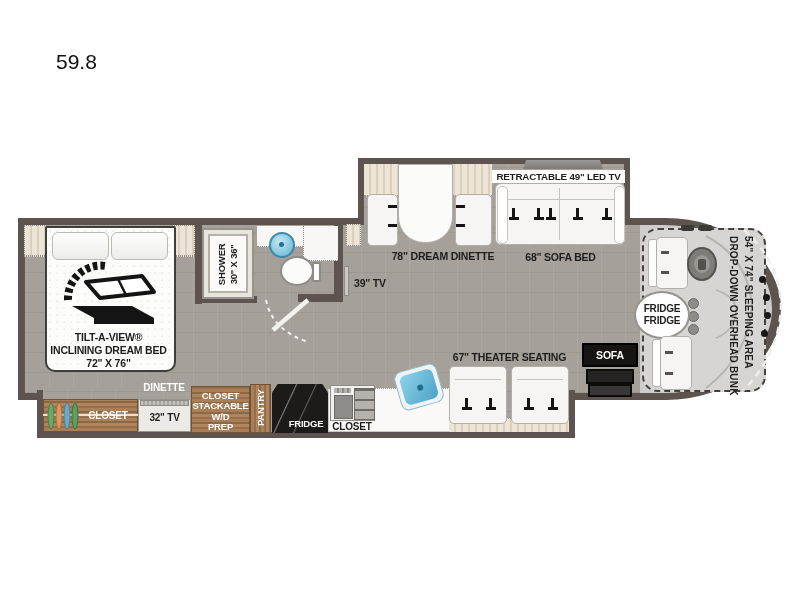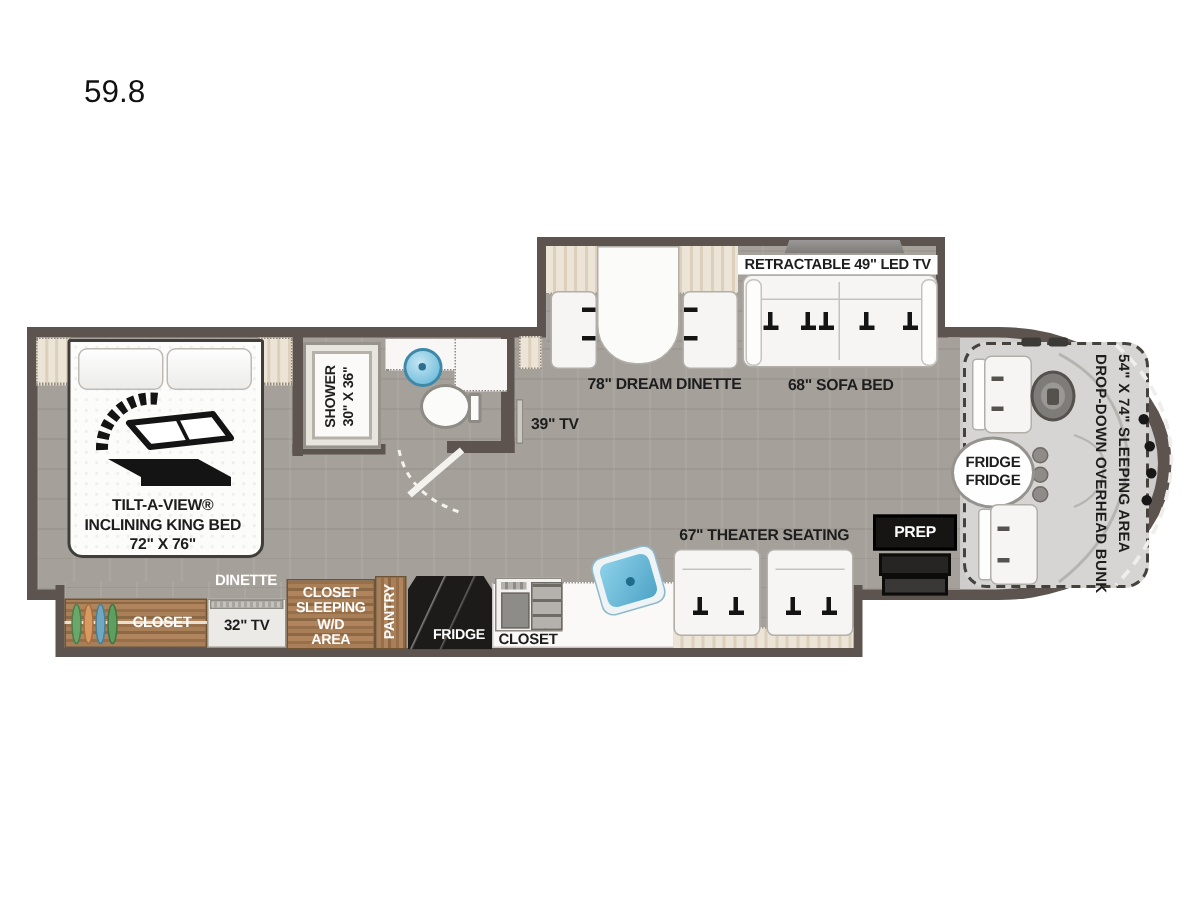--- a/index.html
+++ b/index.html
@@ -58,21 +58,21 @@
   </div>
   <svg class="abs" style="left:56px;top:246px;" width="110" height="84" viewBox="0 0 110 84">
     <polygon points="16,60 76,60 98,72 38,72" fill="#141414"></polygon>
     <polygon points="38,72 98,72 98,78 38,78" fill="#141414"></polygon>
     <polygon points="30,36 86,30 98,46 44,52" fill="#ffffff" stroke="#141414" stroke-width="4" stroke-linejoin="round"></polygon>
     <line x1="62" y1="33" x2="70" y2="49" stroke="#141414" stroke-width="2.5"></line>
     <path d="M 12,54 A 33,33 0 0 1 50,20" fill="none" stroke="#141414" stroke-width="8" stroke-dasharray="4.5,3"></path>
   </svg>
   <div class="lbl" style="left:45px;top:331px;width:127px;font-size:10.5px;line-height:1.25;">
     <div>TILT-A-VIEW®</div>
-    <div>INCLINING KING BED</div>
+    <div>INCLINING DREAM BED</div>
     <div>72" X 76"</div>
   </div>
 
   <div class="abs" style="left:202px;top:228px;width:52px;height:71px;background:#fbfaf8;border:2px solid #97928a;box-sizing:border-box;
               box-shadow:inset 0 0 0 4px #e8e5df, inset 0 0 0 6px #b5b1a9;"></div>
   <div class="lbl s95" style="left:196px;top:252px;width:64px;transform:rotate(-90deg);line-height:1.3;">
     <div>SHOWER</div>
     <div>30" X 36"</div>
   </div>
 
@@ -126,23 +126,23 @@
   <div class="lbl lblw s95" style="left:80px;top:410px;width:56px;font-size:10px;">CLOSET</div>
 
   <div class="abs" style="left:138px;top:399px;width:53px;height:33px;background:#eceae6;border:1px solid #9a958c;box-sizing:border-box;"></div>
   <div class="abs" style="left:140px;top:400px;width:49px;height:6px;background:repeating-linear-gradient(90deg,#c5c2bd 0 2px,#a8a5a0 2px 4px);border:1px solid #8e8a84;box-sizing:border-box;"></div>
   <div class="lbl" style="left:140px;top:412px;width:49px;font-size:10px;">32" TV</div>
   <div class="lbl lblw" style="left:128px;top:382px;width:72px;font-size:10px;">DINETTE</div>
 
   <div class="abs wood" style="left:191px;top:386px;width:59px;height:47px;"></div>
   <div class="lbl lblw s95" style="left:191px;top:390px;width:59px;">CLOSET</div>
   <div class="lbl lblw s95" style="left:191px;top:401px;width:59px;line-height:1.12;">
-    <div>SLEEPING</div>
+    <div>STACKABLE</div>
     <div>W/D</div>
-    <div>AREA</div>
+    <div>PREP</div>
   </div>
 
   <div class="abs wood" style="left:250px;top:384px;width:21px;height:49px;background:repeating-linear-gradient(90deg,#a97f57 0 3px,#97704b 3px 5px,#b0855d 5px 8px,#8d6845 8px 10px);"></div>
   <div class="lbl lblw s95" style="left:236px;top:402px;width:49px;transform:rotate(-90deg);">PANTRY</div>
 
   <div class="abs" style="left:328px;top:388px;width:122px;height:44px;background:#faf9f7;border:1px solid #c9c6c1;border-top:1.5px dotted #9a958c;box-sizing:border-box;"></div>
   <div class="abs" style="left:272px;top:384px;width:56px;height:49px;clip-path:polygon(10% 0,90% 0,100% 18%,100% 100%,0 100%,0 18%);
               background:linear-gradient(115deg,transparent 30%,rgba(255,255,255,.45) 31%,transparent 33%,transparent 55%,rgba(255,255,255,.3) 56%,transparent 58%),#1c1b1a;">
   </div>
   <div class="lbl lblw s95" style="left:272px;top:418px;width:68px;">FRIDGE</div>
@@ -168,21 +168,21 @@
     <div class="abs" style="left:5px;top:12px;width:46px;border-bottom:1.5px solid #c6c3be;"></div>
   </div>
   <div class="pin" style="left:465px;top:398px;"></div>
   <div class="pin" style="left:489px;top:398px;"></div>
   <div class="pin" style="left:527px;top:398px;"></div>
   <div class="pin" style="left:551px;top:398px;"></div>
   <div class="lbl" style="left:437px;top:351px;width:145px;">67" THEATER SEATING</div>
 
   <div class="abs" style="left:582px;top:343px;width:56px;height:24px;background:#161514;border:2px solid #000;box-sizing:border-box;
               display:flex;align-items:center;justify-content:center;">
-    <span class="lbl lblw" style="position:static;">PREP</span>
+    <span class="lbl lblw" style="position:static;">SOFA</span>
   </div>
   <div class="abs" style="left:586px;top:369px;width:48px;height:15px;background:#262524;border:2px solid #0c0c0b;box-sizing:border-box;"></div>
   <div class="abs" style="left:588px;top:384px;width:44px;height:13px;background:#3a3836;border:2px solid #0c0c0b;box-sizing:border-box;"></div>
 
   <div class="abs" style="left:642px;top:228px;width:124px;height:164px;border:2px dashed #45423e;border-radius:16px;background:#d6d5d3;box-sizing:border-box;"></div>
 
   <svg class="abs" style="left:0;top:0;pointer-events:none;" width="800" height="600" viewBox="0 0 800 600">
     <path d="M 706 236 Q 748 258 752 306 Q 748 356 706 388" fill="none" stroke="#b6b4b1" stroke-width="2"></path>
     <path d="M 716 290 Q 736 297 736 310 Q 736 330 716 338" fill="none" stroke="#b6b4b1" stroke-width="1.5"></path>
     <path d="M 744 230 Q 780 262 781 306 Q 780 352 744 390" fill="none" stroke="#efeeec" stroke-width="2.5" stroke-dasharray="7,5"></path>

